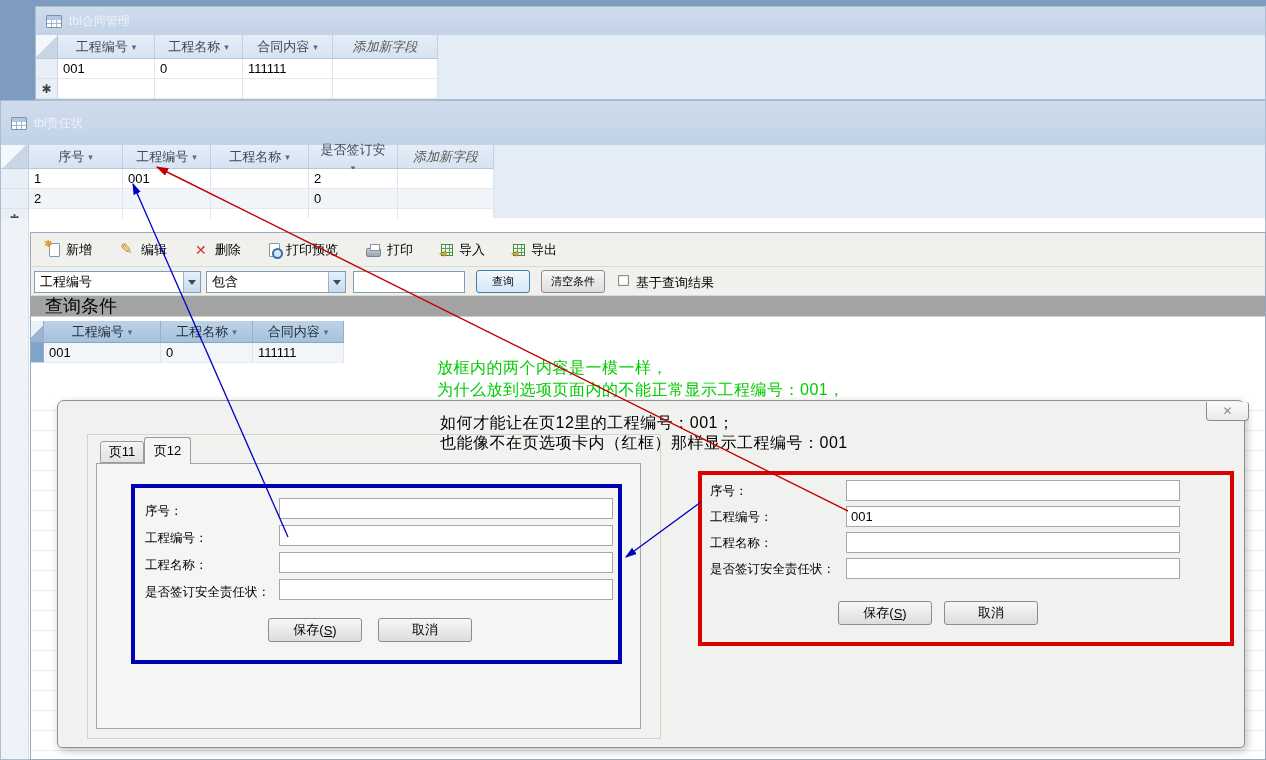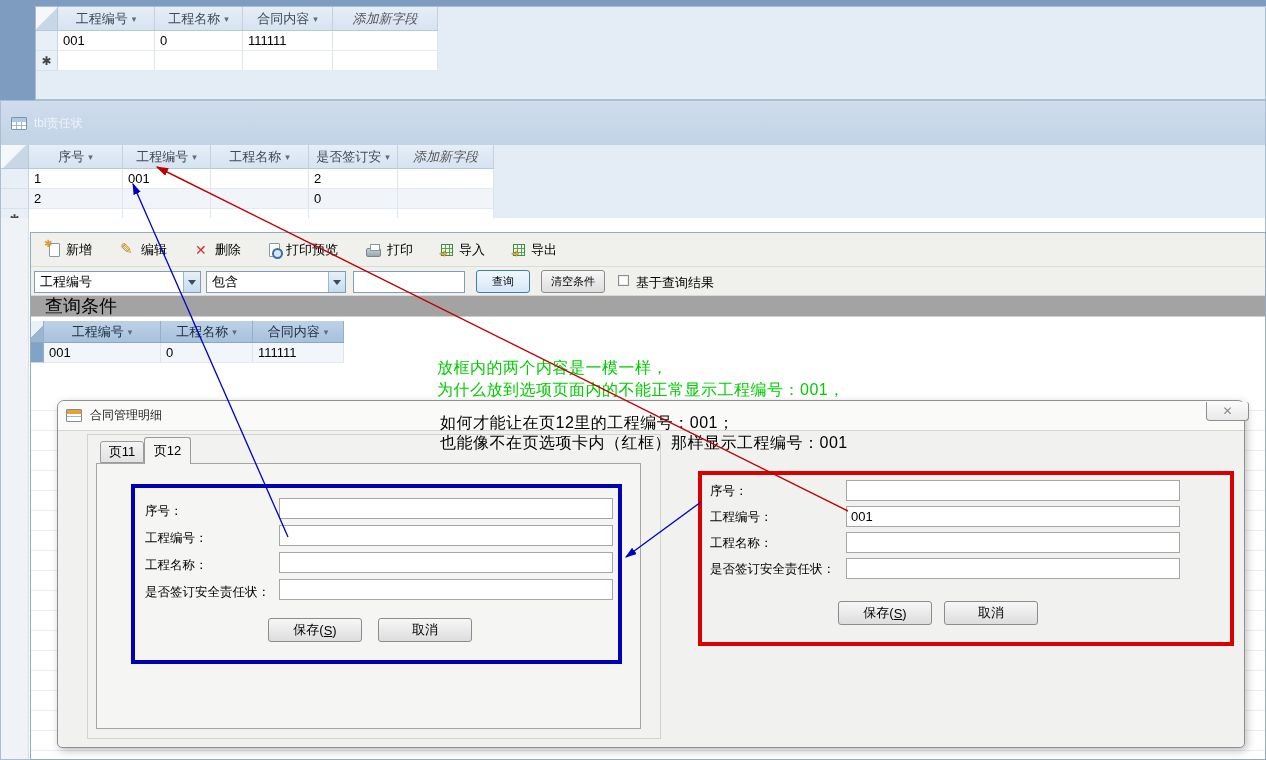--- a/index.html
+++ b/index.html
@@ -123,20 +123,24 @@
   .note-green { color:#00CC00; }
   .note-magenta { color:#000000; }
   .arrows { position:absolute; left:0; top:0; z-index:50; pointer-events:none; }
 </style>
 </head>
 <body>
 
 <div class="screen">
 
   <div class="win win1" style="left:35px;top:6px;width:1231px;height:94px;">
+    <div class="ds-titlebar">
+      <span class="tbl-icon"></span>
+      <span>tbl合同管理</span>
+    </div>
     <div class="ds-row">
       <div class="sel-h" style="width:22px;"></div>
       <div class="hcell" style="width:97px;">
           <span>工程编号</span>
           <span class="sortarrow">▾</span>
         </div>
       <div class="hcell" style="width:88px;">
           <span>工程名称</span>
           <span class="sortarrow">▾</span>
         </div>
@@ -176,21 +180,21 @@
           <span class="sortarrow">▾</span>
         </div>
       <div class="hcell" style="width:88px;">
           <span>工程编号</span>
           <span class="sortarrow">▾</span>
         </div>
       <div class="hcell" style="width:98px;">
           <span>工程名称</span>
           <span class="sortarrow">▾</span>
         </div>
-      <div class="hcell" style="width:89px;">
+      <div class="hcell" style="width:89px;flex-direction:column;">
           <span>是否签订安</span>
           <span class="sortarrow">▾</span>
         </div>
       <div class="hcell newfield" style="width:96px;">
           <span>添加新字段</span>
         </div>
     </div>
     <div class="ds-row">
       <div class="sel-c" style="width:28px;height:20px;"></div>
       <div class="cell" style="width:94px;">1</div>
@@ -287,24 +291,20 @@
     <div class="ds-row">
       <div class="sf-sel" style="width:13px;height:20px;"></div>
       <div class="cell sf-cell" style="width:117px;">001</div>
       <div class="cell sf-cell" style="width:92px;">0</div>
       <div class="cell sf-cell" style="width:91px;">111111</div>
     </div>
     <div class="striped" style="position:absolute;left:0;top:158px;right:0;bottom:0;"></div>
   </div>
 
   <div class="dialog">
-    <div class="dlg-titlebar">
-      <span class="form-icon"></span>
-      <span>合同管理明细</span>
-    </div>
     <div class="dlg-close">
         <span>✕</span>
       </div>
 
     <div class="tab-outer"></div>
     <div class="tab tab-inactive">页11</div>
     <div class="tab tab-active">页12</div>
     <div class="tab-frame"></div>
 
     <div class="panel panel-blue">

